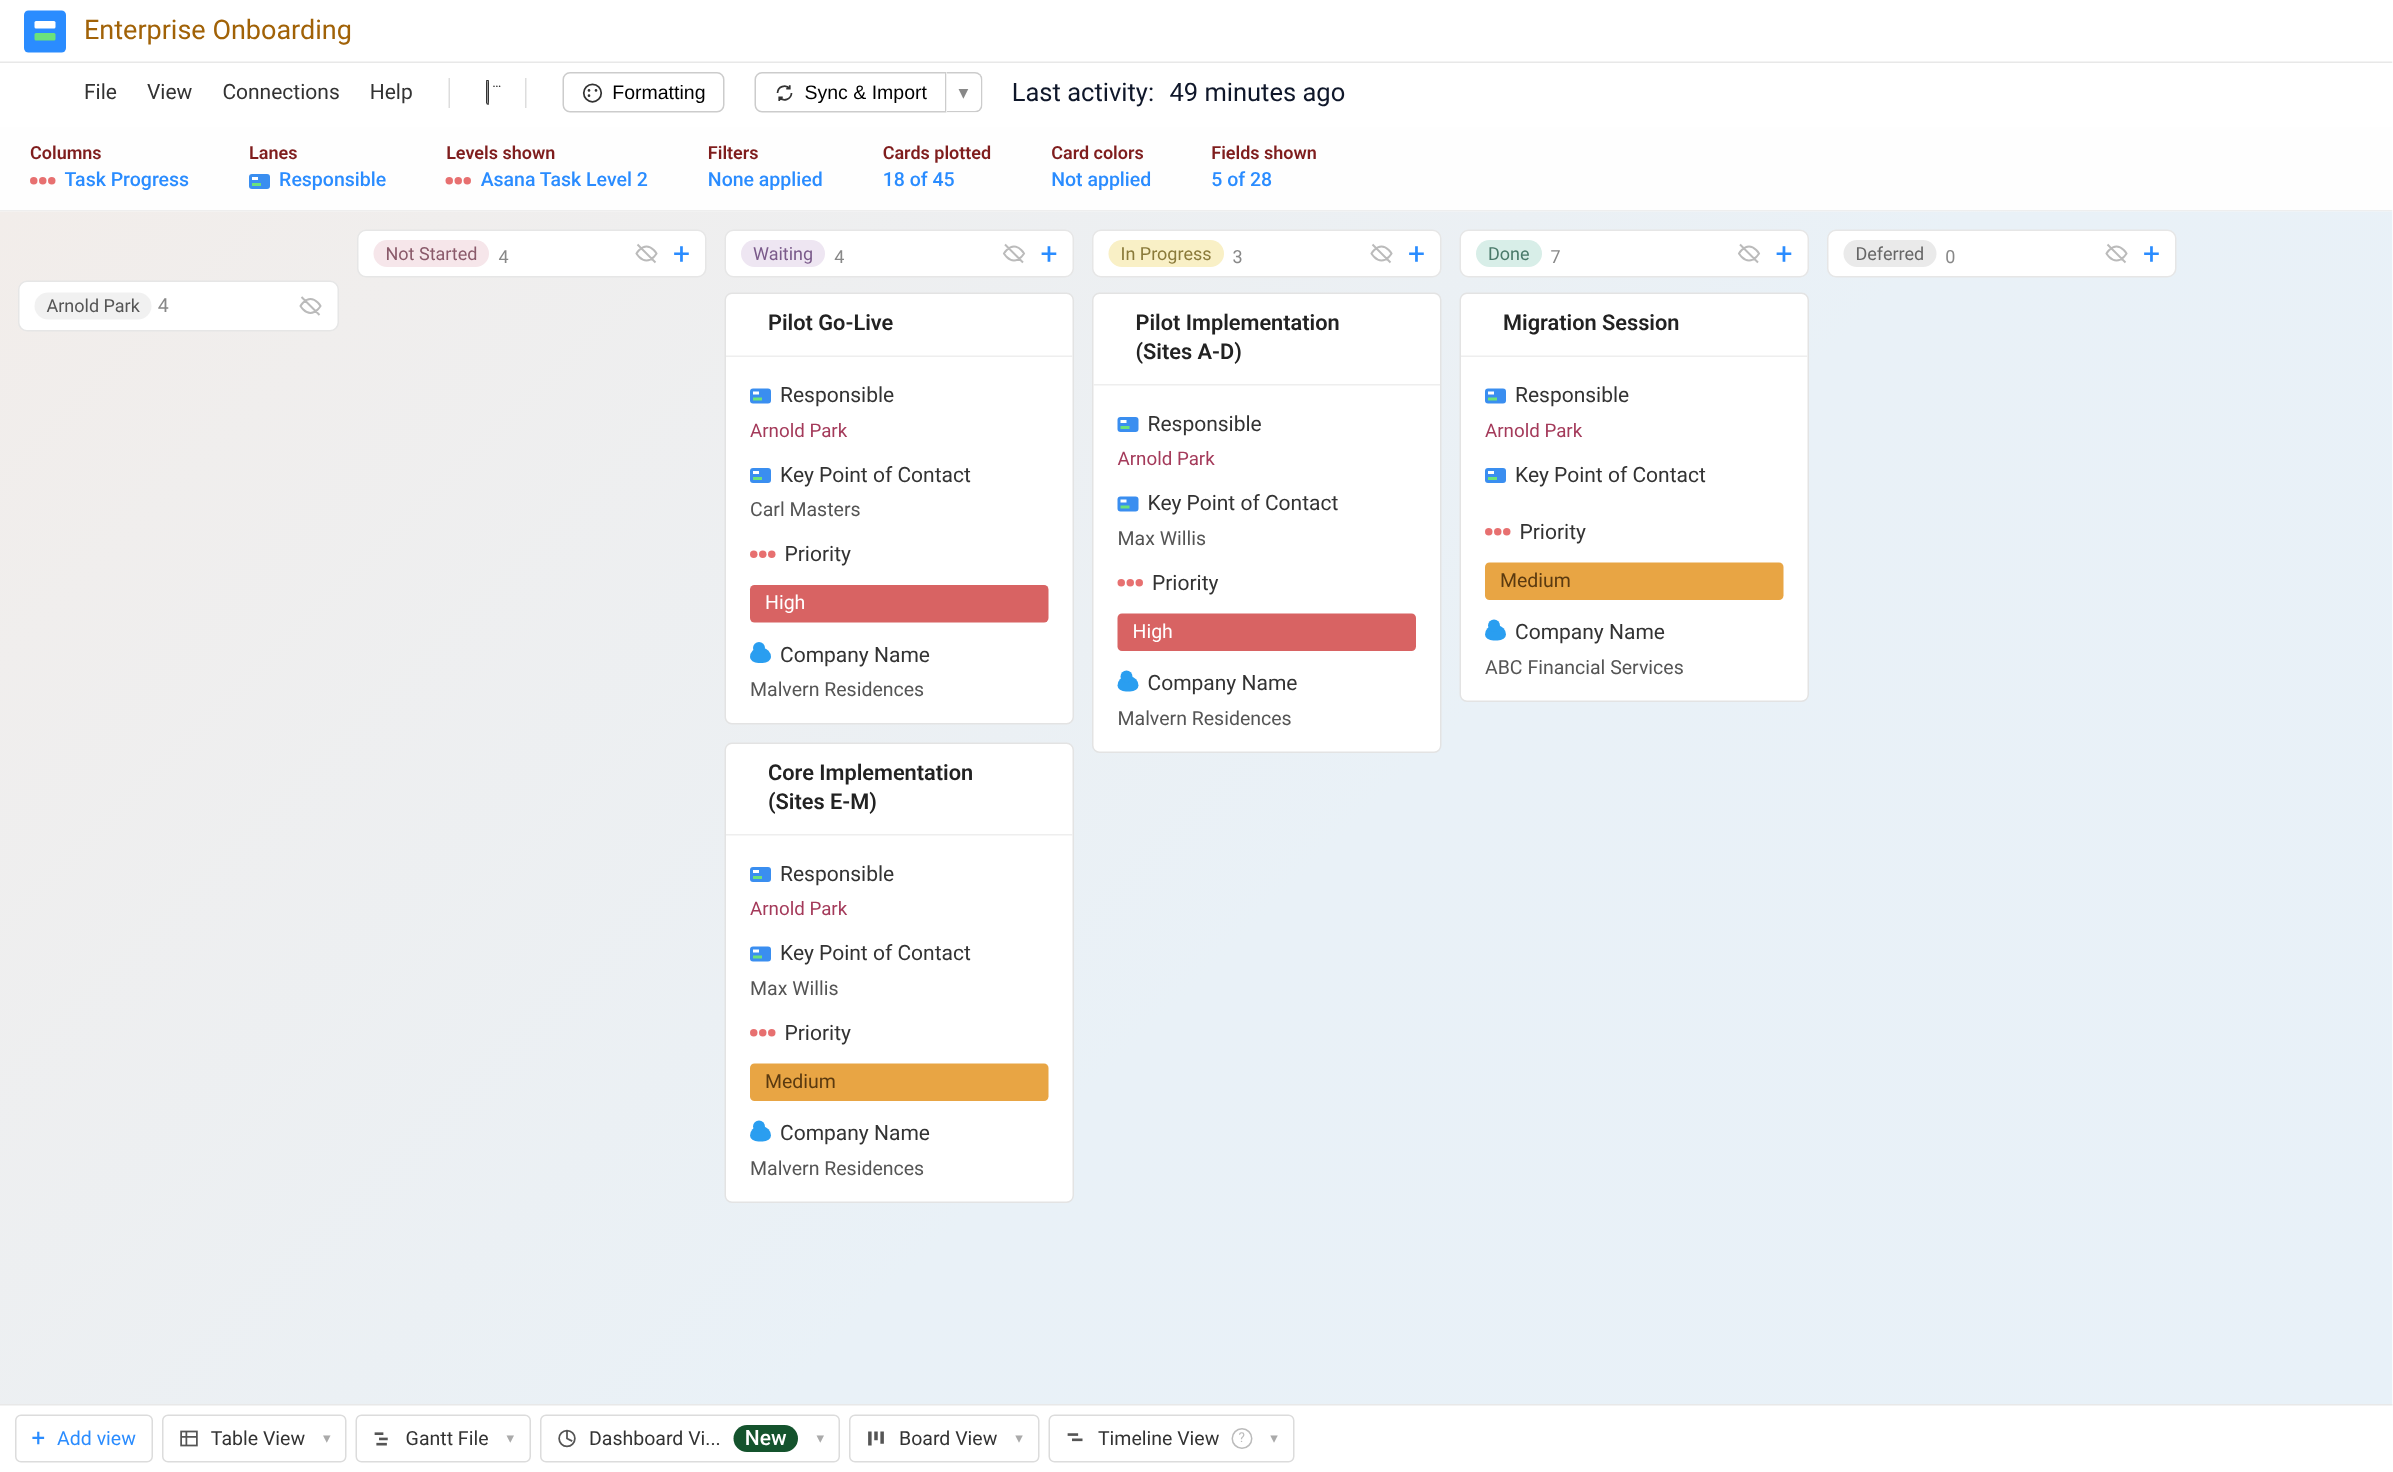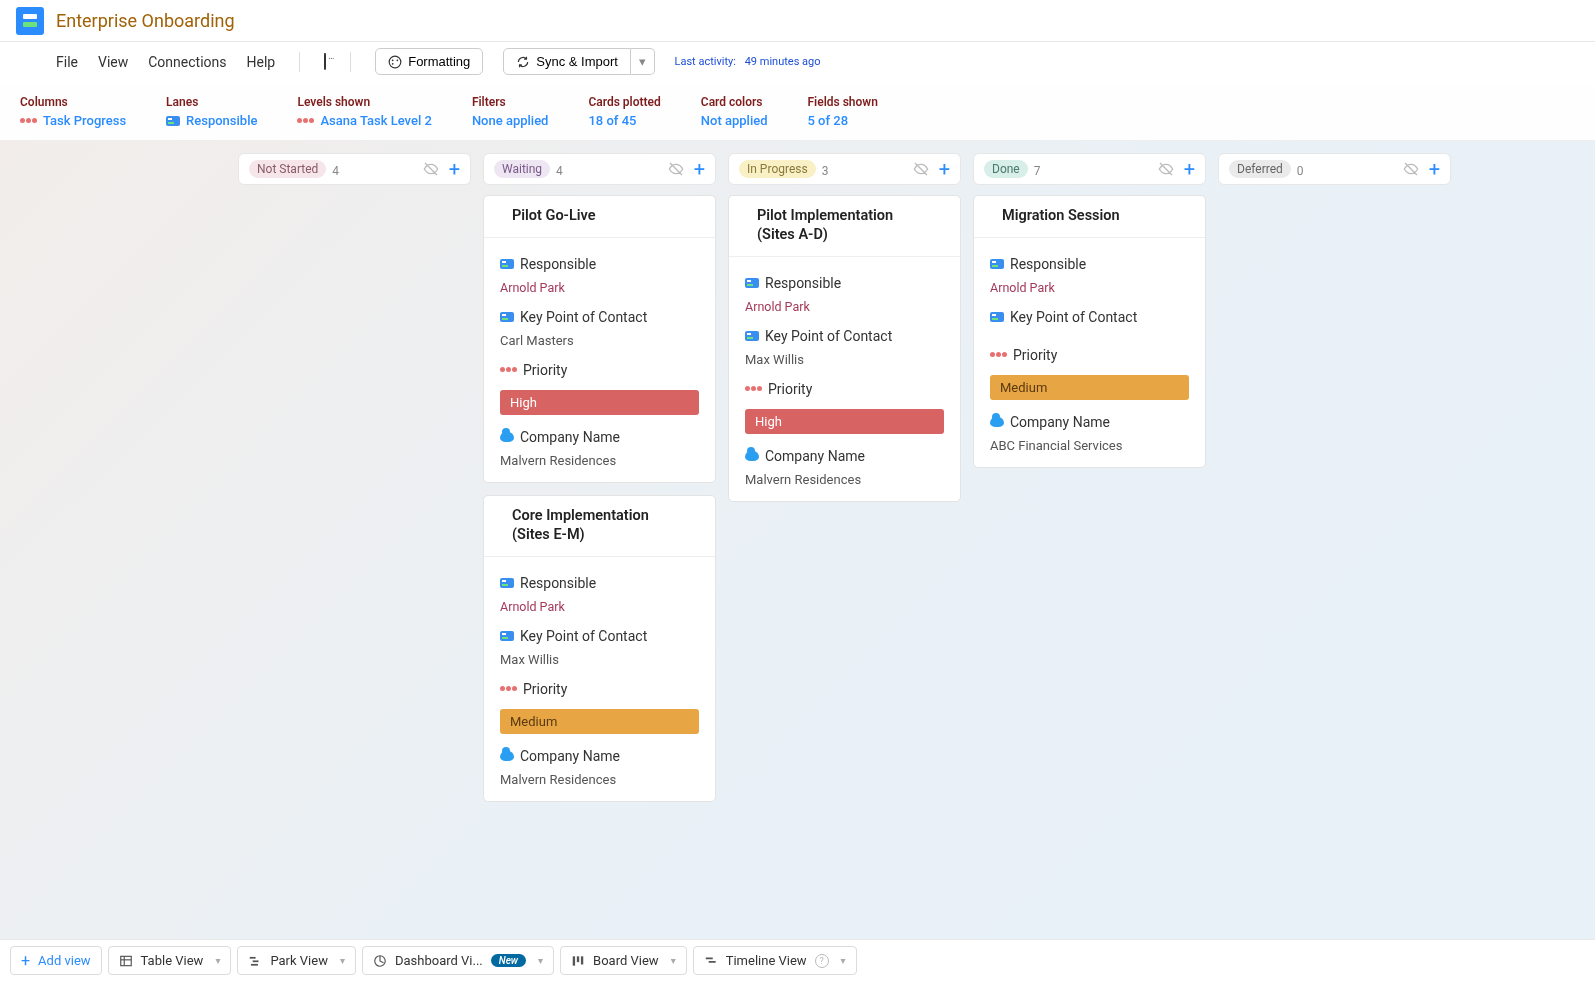--- a/index.html
+++ b/index.html
@@ -9,21 +9,21 @@
 .logo-sq .bar1 { width: 14px; height: 5px; background: #fff; border-radius: 1px; margin-bottom: 3px; }
 .logo-sq .bar2 { width: 14px; height: 5px; background: #6be27b; border-radius: 1px; }
 .board-title { font-size: 18px; color: #a16207; font-weight: 400; }
 .menubar { display: flex; align-items: center; padding: 6px 16px 10px 56px; gap: 20px; }
 .menubar .mitem { font-size: 14px; color: #333; cursor: pointer; }
 .menubar .spacer { width: 1px; height: 20px; background: #ddd; margin: 0 4px; }
 .menubar .btn { border: 1px solid #ccc; border-radius: 5px; padding: 5px 12px; background: #fff; font-size: 13px; cursor: pointer; display: flex; align-items: center; gap: 6px; }
 .menubar .btn-group { display: flex; }
 .menubar .btn-group .btn:first-child { border-top-right-radius: 0; border-bottom-right-radius: 0; }
 .menubar .btn-group .btn:last-child { border-top-left-radius: 0; border-bottom-left-radius: 0; border-left: none; padding: 5px 8px; color: #888; }
-.menubar .activity { color: #1d4ed8; font-size: 11px; }
+.menubar .activity { color: #0f172a; font-size: 17px; }
 .menubar .activity .lbl { margin-right: 6px; }
 .chat-icon { width: 18px; height: 18px; border: 1.6px solid #333; border-radius: 50% 50% 50% 4px; position: relative; }
 .chat-icon::after { content: "…"; position: absolute; top: -3px; left: 3px; font-size: 9px; letter-spacing: 0px; }
 .filterbar { display: flex; gap: 40px; padding: 10px 20px 12px; border-bottom: 1px solid #eee; background: #fefefe; }
 .fgroup { display: flex; flex-direction: column; gap: 4px; font-size: 13px; }
 .fgroup .flabel { font-weight: 600; color: #7f1d1d; font-size: 12px; }
 .fgroup .fval { display: flex; align-items: center; gap: 6px; color: #2a8cff; font-weight: 500; }
 .icon-dots { display: inline-flex; gap: 1px; }
 .icon-dots .d { width: 5px; height: 5px; border-radius: 50%; background: #e77070; }
 .icon-card { width: 14px; height: 10px; background: #3a8ef0; border-radius: 2px; position: relative; }
@@ -56,21 +56,21 @@
 .fv.resp { color: #a43a5a; font-size: 12.5px; }
 .prio { padding: 5px 10px; border-radius: 3px; color: #fff; font-size: 13px; margin-top: 8px; }
 .prio-high { background: #d86363; }
 .prio-med { background: #e8a544; color: #5a3a10; }
 .icon-cloud { width: 14px; height: 10px; border-radius: 40% 40% 40% 40% / 60% 60% 40% 40%; background: #2a9ef0; position: relative; }
 .icon-cloud::before { content: ""; position: absolute; width: 8px; height: 8px; background: #2a9ef0; border-radius: 50%; top: -4px; left: 2px; }
 .footer { position: fixed; bottom: 0; left: 0; right: 0; background: #fff; border-top: 1px solid #e8e8e8; padding: 6px 10px; display: flex; gap: 6px; }
 .tab { border: 1px solid #dcdcdc; border-radius: 4px; padding: 6px 10px; display: flex; align-items: center; gap: 8px; font-size: 13px; cursor: pointer; }
 .tab .caret { color: #aaa; font-size: 10px; margin-left: 4px; }
 .tab.add { color: #2a8cff; }
-.tab .badge-new { background: #0369a1; color: #fff; border-radius: 10px; padding: 1px 8px; font-size: 10px; font-weight: 500; font-style: italic; }
+.tab .badge-new { background: #14532d; color: #fff; border-radius: 10px; padding: 1px 8px; font-size: 14px; font-weight: 500; }
 svg { display: inline-block; vertical-align: middle; }
 .question-circle { display:inline-flex; width:14px; height:14px; border:1px solid #bbb; border-radius:50%; align-items:center; justify-content:center; font-size:9px; color:#bbb; }
 </style>
 </head>
 <body>
 
 <div class="topbar">
   <div class="logo-sq">
       <div class="bar1"></div>
       <div class="bar2"></div>
@@ -162,20 +162,26 @@
     <span class="flabel">Fields shown</span>
     <span class="fval">
         <span>5 of 28</span>
       </span>
   </div>
 </div>
 
 <div class="board">
   <div class="lane-column">
     <div style="height:34px"></div>
+    <div class="swimlane-box">
+      <span><span class="pill">Arnold Park</span><span class="count">4</span></span>
+      <svg class="eye-icon" viewBox="0 0 24 24">
+          <path d="M2 12s4-7 10-7 10 7 10 7-4 7-10 7S2 12 2 12z M3 3l18 18" fill="none" stroke="#bbb" stroke-width="2"></path>
+        </svg>
+    </div>
   </div>
 
   <div class="col">
     <div class="col-header">
       <span class="left">
           <span class="pill pill-pink">Not Started</span>
           <span class="count">4</span>
         </span>
       <span class="actions">
         <svg class="eye-icon" viewBox="0 0 24 24">
@@ -389,21 +395,21 @@
         </svg>
         <span>Table View</span>
         <span class="caret">▾</span>
       </div>
       <div class="tab">
         <svg width="14" height="14" viewBox="0 0 24 24">
           <rect x="3" y="5" width="10" height="3" fill="#555"></rect>
           <rect x="8" y="11" width="10" height="3" fill="#555"></rect>
           <rect x="5" y="17" width="12" height="3" fill="#555"></rect>
         </svg>
-        <span>Park View</span>
+        <span>Gantt File</span>
         <span class="caret">▾</span>
       </div>
       <div class="tab">
         <svg width="14" height="14" viewBox="0 0 24 24">
           <path d="M12 3a9 9 0 1 0 0 18 9 9 0 0 0 0-18zM12 3v9l6 3" fill="none" stroke="#555" stroke-width="2"></path>
         </svg>
         <span>Dashboard Vi...</span>
         <span class="badge-new">New</span>
         <span class="caret">▾</span>
       </div>

